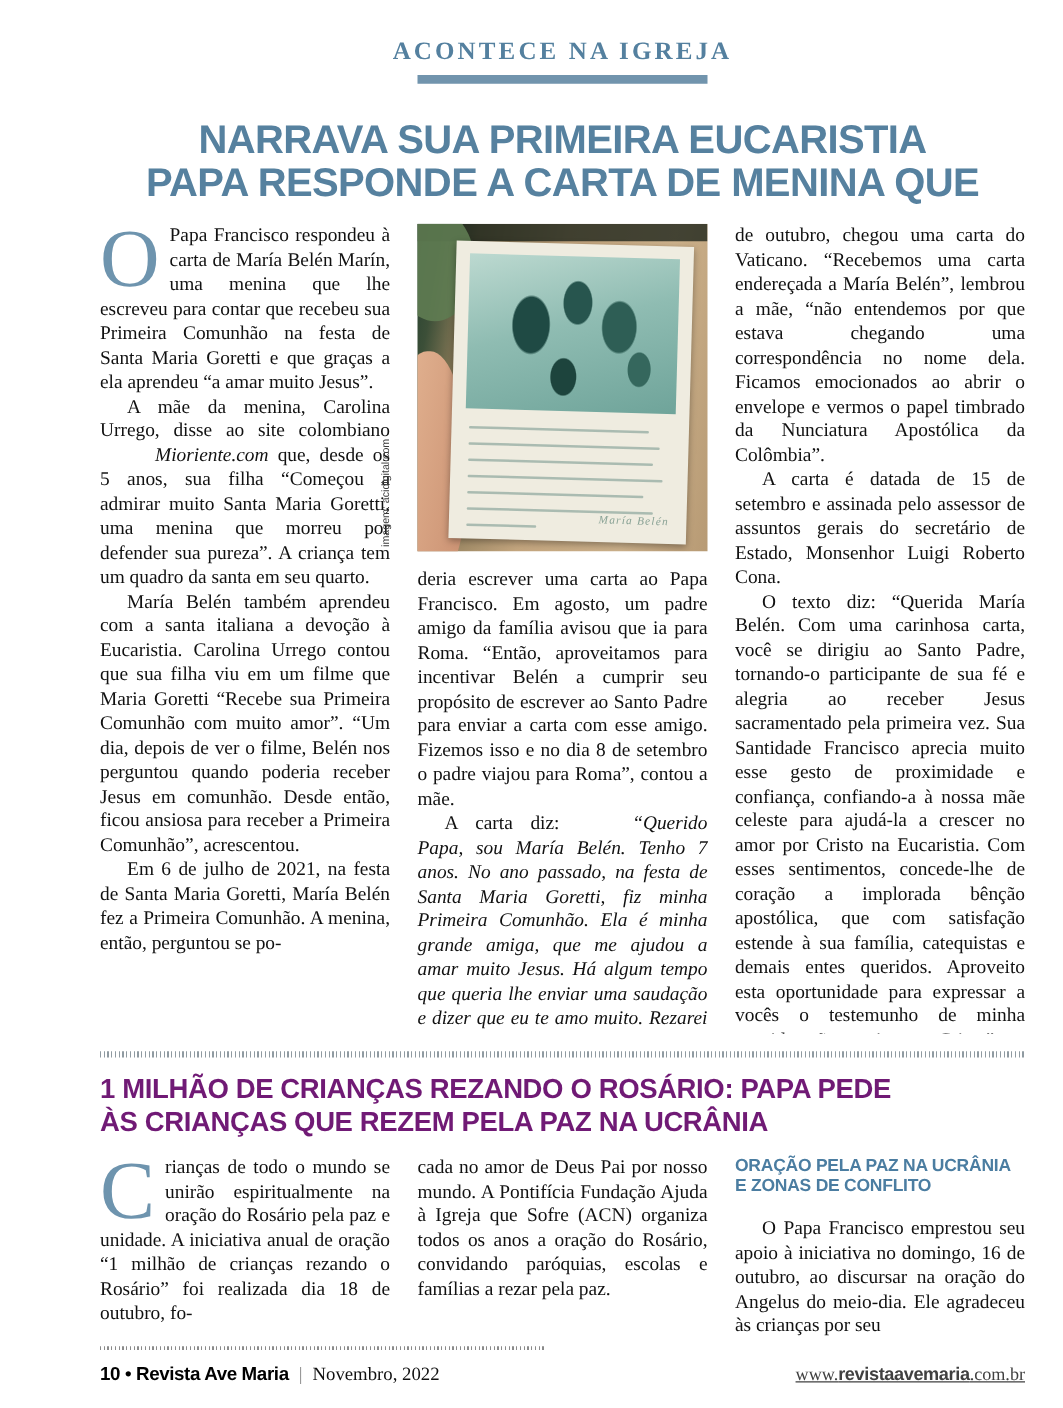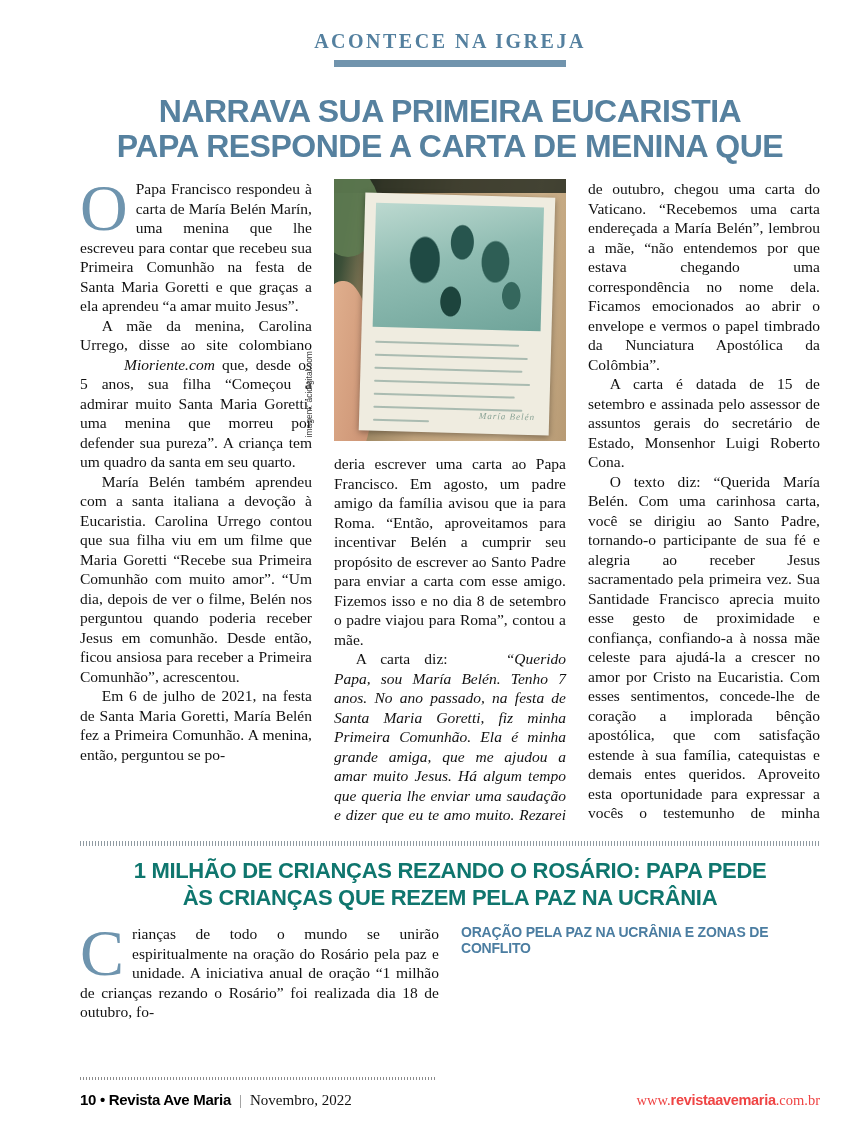--- a/index.html
+++ b/index.html
@@ -55,36 +55,36 @@
              color:#8aa396;letter-spacing:1px;}
   .photo-credit{position:absolute;left:-15px;bottom:4px;transform:rotate(-90deg);
                 transform-origin:0 100%;font-family:"Liberation Sans",sans-serif;
                 font-size:8.5px;color:#3a3a3a;white-space:nowrap;}
 
   
   .dash-rule{margin-top:14px;height:5px;
       background:repeating-linear-gradient(90deg,#8f9aa1 0,#8f9aa1 1px,transparent 1px,transparent 3px);}
 
   
-  .title2{margin-top:12px;text-align:center;font-family:"Liberation Sans",sans-serif;
-          font-weight:bold;font-size:22px;line-height:1.22;color:#0f766e;letter-spacing:-0.3px;}
+  .title2{margin-top:12px;text-align:left;font-family:"Liberation Sans",sans-serif;
+          font-weight:bold;font-size:22px;line-height:1.22;color:#701a75;letter-spacing:-0.3px;}
 
   .subhead{font-family:"Liberation Sans",sans-serif;font-weight:bold;font-size:14px;
            line-height:1.15;color:#4b7da1;text-align:left;margin-bottom:17px;letter-spacing:-0.2px;}
 
   
   .footer-rule{position:absolute;left:80px;bottom:46px;width:356px;height:3px;
       background:repeating-linear-gradient(90deg,#8a8a8a 0,#8a8a8a 1px,transparent 1px,transparent 3px);}
   .footer{position:absolute;left:80px;right:30px;bottom:17px;display:flex;
           justify-content:space-between;align-items:baseline;}
   .footer .left{font-size:15px;}
   .footer .pgbold{font-family:"Liberation Sans",sans-serif;font-weight:bold;letter-spacing:-0.3px;color:#000;}
   .footer .sep{color:#888;margin:0 8px;font-weight:normal;}
   .footer .date{font-family:"Liberation Serif",serif;font-size:15px;color:#111;}
-  .footer .right{font-size:14.5px;color:#ef4444;}
+  .footer .right{font-size:14.5px;color:#404040;text-decoration:underline;}
   .footer .sitebold{font-family:"Liberation Sans",sans-serif;font-weight:bold;letter-spacing:-0.3px;}
 </style>
 </head>
 <body>
 
 <div class="page">
   <div class="content">
 
     <div class="kicker">ACONTECE NA IGREJA</div>
     <div class="kicker-bar"></div>
@@ -152,21 +152,25 @@
       <div>ÀS CRIANÇAS QUE REZEM PELA PAZ NA UCRÂNIA</div>
     </div>
 
     <div class="cols art2-cols">
       <div class="col">
         <p class="first">
           <span class="dropcap">C</span><span>rianças de todo o mundo se unirão espiritualmente na oração do Rosário pela paz e unidade. A iniciativa anual de oração “1 milhão de crianças rezando o Rosário” foi realizada dia 18 de outubro, fo-</span>
         </p>
       </div>
       <div class="col">
+        <p class="first">cada no amor de Deus Pai por nosso mundo. A Pontifícia Fundação Ajuda à Igreja que Sofre (ACN) organiza todos os anos a oração do Rosário, convidando paróquias, escolas e famílias a rezar pela paz.</p>
+      </div>
+      <div class="col">
         <div class="subhead">ORAÇÃO PELA PAZ NA UCRÂNIA E ZONAS DE CONFLITO</div>
+        <p>O Papa Francisco emprestou seu apoio à iniciativa no domingo, 16 de outubro, ao discursar na oração do Angelus do meio-dia. Ele agradeceu às crianças por seu</p>
       </div>
     </div>
   </div>
 
   <div class="footer-rule"></div>
   <div class="footer">
     <div class="left">
       <span class="pgbold">10 • Revista Ave Maria</span><span class="sep">|</span><span class="date">Novembro, 2022</span>
     </div>
     <div class="right">

